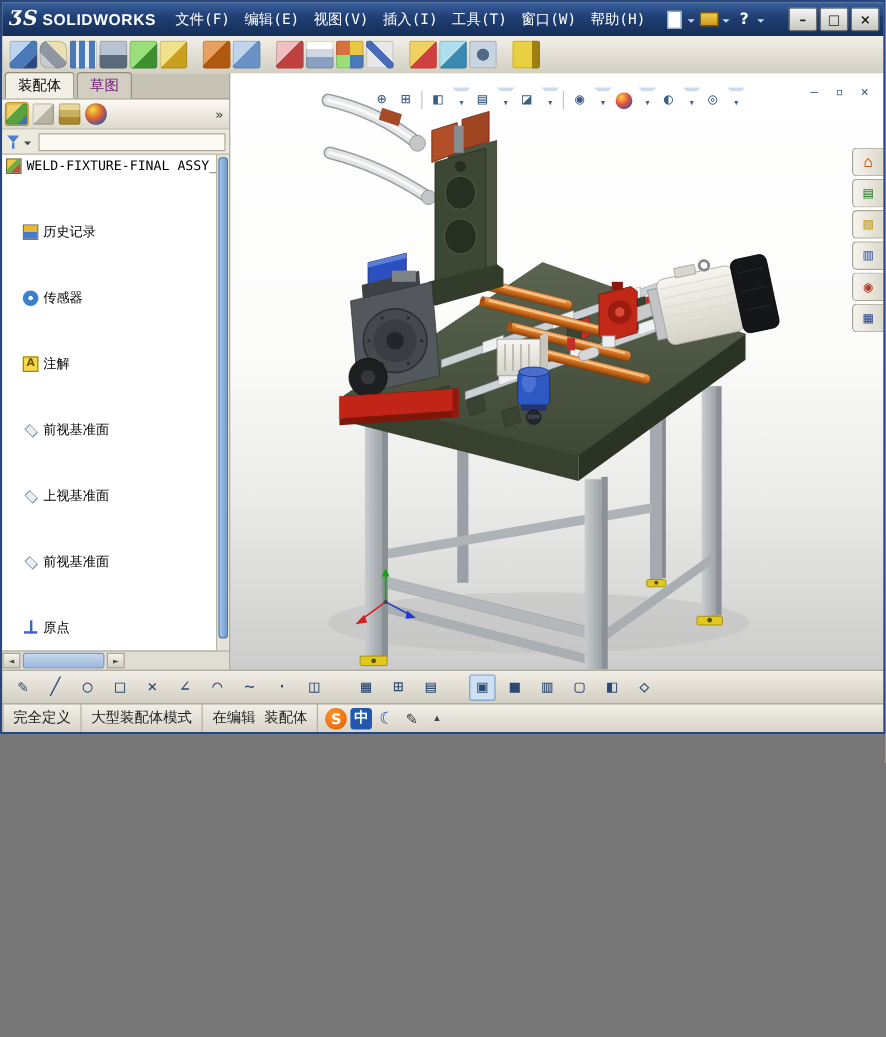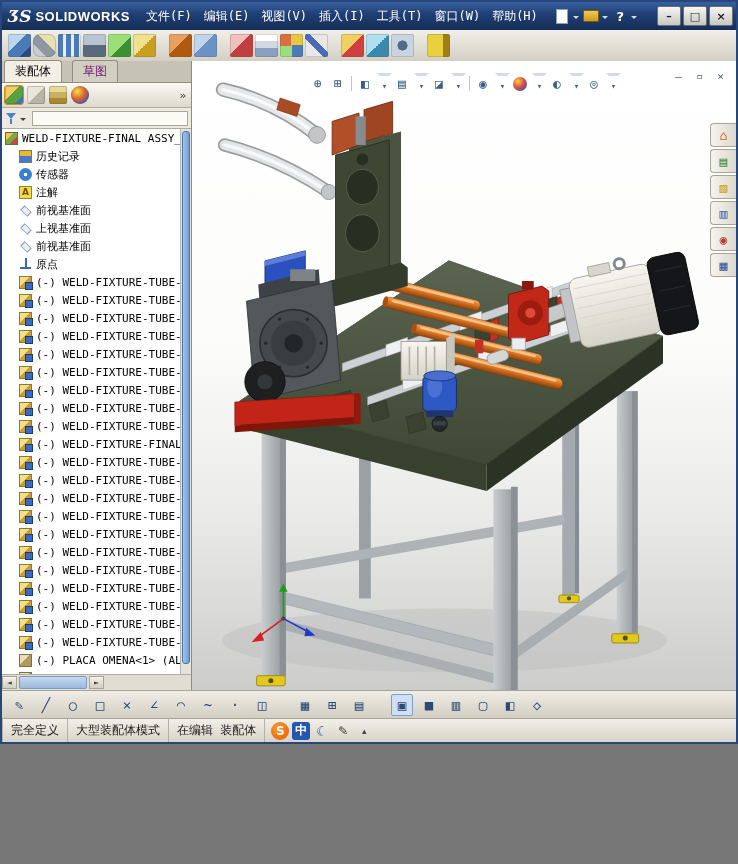--- a/index.html
+++ b/index.html
@@ -1,17 +1,17 @@
 <!DOCTYPE html>
 <html><head>
 <meta charset="utf-8">
 <style>
   html,body{margin:0;padding:0;}
   body{width:738px;height:864px;overflow:hidden;background:#777;font-family:"DejaVu Sans Mono","DejaVu Sans",monospace;}
-  .window{position:relative;width:738px;height:744px;box-sizing:border-box;border:2px solid #27477c;background:#d6d2c6;}
+  .window{position:relative;width:738px;height:612px;box-sizing:border-box;border:2px solid #27477c;background:#d6d2c6;}
 
   
   .titlebar{position:absolute;left:0;top:0;right:0;height:28px;background:linear-gradient(180deg,#38609f,#1f3e72 45%,#152e58);display:flex;align-items:center;color:#fff;}
   .logo{display:flex;align-items:center;gap:4px;padding:0 10px 0 6px;}
   .logo-ds{font-family:"DejaVu Serif",serif;font-style:italic;font-weight:bold;font-size:17px;line-height:1;}
   .logo-text{font-family:"Liberation Sans",sans-serif;font-weight:bold;font-size:13px;letter-spacing:.5px;}
   .menus{display:flex;align-items:flex-end;}
   .menu{padding:4px 6px;font-size:12px;cursor:default;white-space:nowrap;}
   .qa{display:flex;align-items:center;margin-left:10px;gap:1px;}
   .qa-item{display:flex;align-items:center;margin-right:3px;}
@@ -39,39 +39,39 @@
   [data-icon="bill-of-materials-icon"]{background:linear-gradient(180deg,#ffffff 0 30%,#d0d8e4 30% 60%,#8aa0c0 60%);}
   [data-icon="exploded-view-icon"]{background:conic-gradient(#e8c840 0 25%,#4a7ab8 25% 50%,#9adf7a 50% 75%,#d87040 75%);}
   [data-icon="explode-line-sketch-icon"]{background:linear-gradient(45deg,#e8e8e8 0 40%,#4a6ab8 40% 60%,#e8e8e8 60%);}
   [data-icon="interference-detection-icon"]{background:linear-gradient(135deg,#f0d060 0 50%,#d04040 50%);}
   [data-icon="clearance-verification-icon"]{background:linear-gradient(135deg,#b0e0f0 0 50%,#3a8ab0 50%);}
   [data-icon="hole-alignment-icon"]{background:radial-gradient(circle,#506a88 0 30%,#c8d4e0 32%);}
   [data-icon="measure-icon"]{background:linear-gradient(90deg,#e8d040 0 70%,#a08010 70%);}
 
   
   .leftpanel{position:absolute;left:0;top:59px;width:190px;bottom:52px;background:#fff;border-right:1px solid #8f8b80;box-sizing:border-box;}
-  .ptabs{height:22px;background:#c6c2b4;display:flex;align-items:flex-end;padding:2px 2px 0;gap:10px;border-bottom:1px solid #94907f;box-sizing:border-box;}
+  .ptabs{height:22px;background:#c6c2b4;display:flex;align-items:flex-end;padding:2px 2px 0;gap:2px;border-bottom:1px solid #94907f;box-sizing:border-box;}
   .ptab{padding:2px 10px 2px;font-size:12px;background:#d2cec1;border:1px solid #94907f;border-bottom:none;border-radius:3px 3px 0 0;color:#701a75;white-space:nowrap;}
   .ptab.active{background:#f2efe7;color:#000;}
   .mgr{height:24px;background:linear-gradient(180deg,#fbf9f3,#ddd9cc);border-bottom:1px solid #b0ac9f;display:flex;align-items:center;padding:0 3px;gap:4px;}
   .mgr-ic{width:18px;height:18px;border-radius:2px;box-shadow:0 0 0 1px rgba(90,90,80,.3) inset;}
   [data-icon="featuremanager-icon"]{background:linear-gradient(135deg,#f0d060 0 40%,#58a040 40% 75%,#3878b8 75%);outline:1px solid #d09020;}
   [data-icon="propertymanager-icon"]{background:linear-gradient(135deg,#eae6da 0 50%,#b8b4a4 50%);}
   [data-icon="configurationmanager-icon"]{background:linear-gradient(180deg,#e8d898 0 33%,#c8b060 33% 66%,#a88830 66%);}
   [data-icon="displaymanager-icon"]{background:radial-gradient(circle at 35% 30%,#f0e040,#e06030 45%,#3858b8 80%);border-radius:50%;}
   .mgr-chevron{margin-left:auto;font-size:11px;color:#333;padding-right:2px;}
   .filter{height:20px;background:#eceadf;border-bottom:1px solid #b0ac9f;display:flex;align-items:center;padding:0 3px;gap:2px;}
   .funnel{position:relative;width:13px;height:14px;}
   .funnel::before{content:"";position:absolute;left:1px;top:2px;border:5px solid transparent;border-top:6px solid #4a80d0;}
   .funnel::after{content:"";position:absolute;left:5px;top:8px;width:2px;height:5px;background:#4a80d0;}
   .dd2{width:0;height:0;border:3px solid transparent;border-top-color:#444;margin-top:5px;}
   .filter-field{flex:1;height:13px;background:#fbfaf5;border:1px solid #aaa69a;margin-left:4px;}
   .tree{position:absolute;top:68px;bottom:16px;left:0;right:11px;background:#fff;overflow:hidden;}
   .trow{height:18px;display:flex;align-items:center;padding-left:3px;white-space:nowrap;font-size:11px;color:#000;}
-  .trow.ind1{padding-left:17px;}
+  .trow.ind1{padding-left:17px;margin-top:37px;}
   .tlabel{overflow:hidden;}
   .ic{width:13px;height:13px;margin-right:4px;flex:none;position:relative;box-sizing:border-box;}
   .ic-asm-root{background:linear-gradient(135deg,#f0c840 0 35%,#7aaa46 35% 65%,#c05038 65%);border:1px solid #6a6a40;}
   .ic-history{background:linear-gradient(180deg,#e8b830 0 45%,#4a78c8 45%);border:1px solid #7a7a60;}
   .ic-sensor{background:radial-gradient(circle,#ffffff 0 18%,#3a80d0 22% 70%,#1a4a90 72%);border-radius:50%;}
   .ic-annot{background:#f5d94a;border:1px solid #a08020;}
   .ic-annot::after{content:"A";display:block;text-align:center;font:bold 9px "DejaVu Sans",sans-serif;color:#6e5600;line-height:11px;}
   .ic-plane::before{content:"";position:absolute;left:2px;top:2px;width:8px;height:8px;border:1px solid #8a98a8;background:rgba(195,212,228,.4);transform:rotate(45deg) scaleY(.62);}
   .ic-origin::before{content:"";position:absolute;left:6px;top:0;width:2px;height:11px;background:#3a66c0;}
   .ic-origin::after{content:"";position:absolute;left:1px;top:9px;width:11px;height:2px;background:#3a66c0;}

